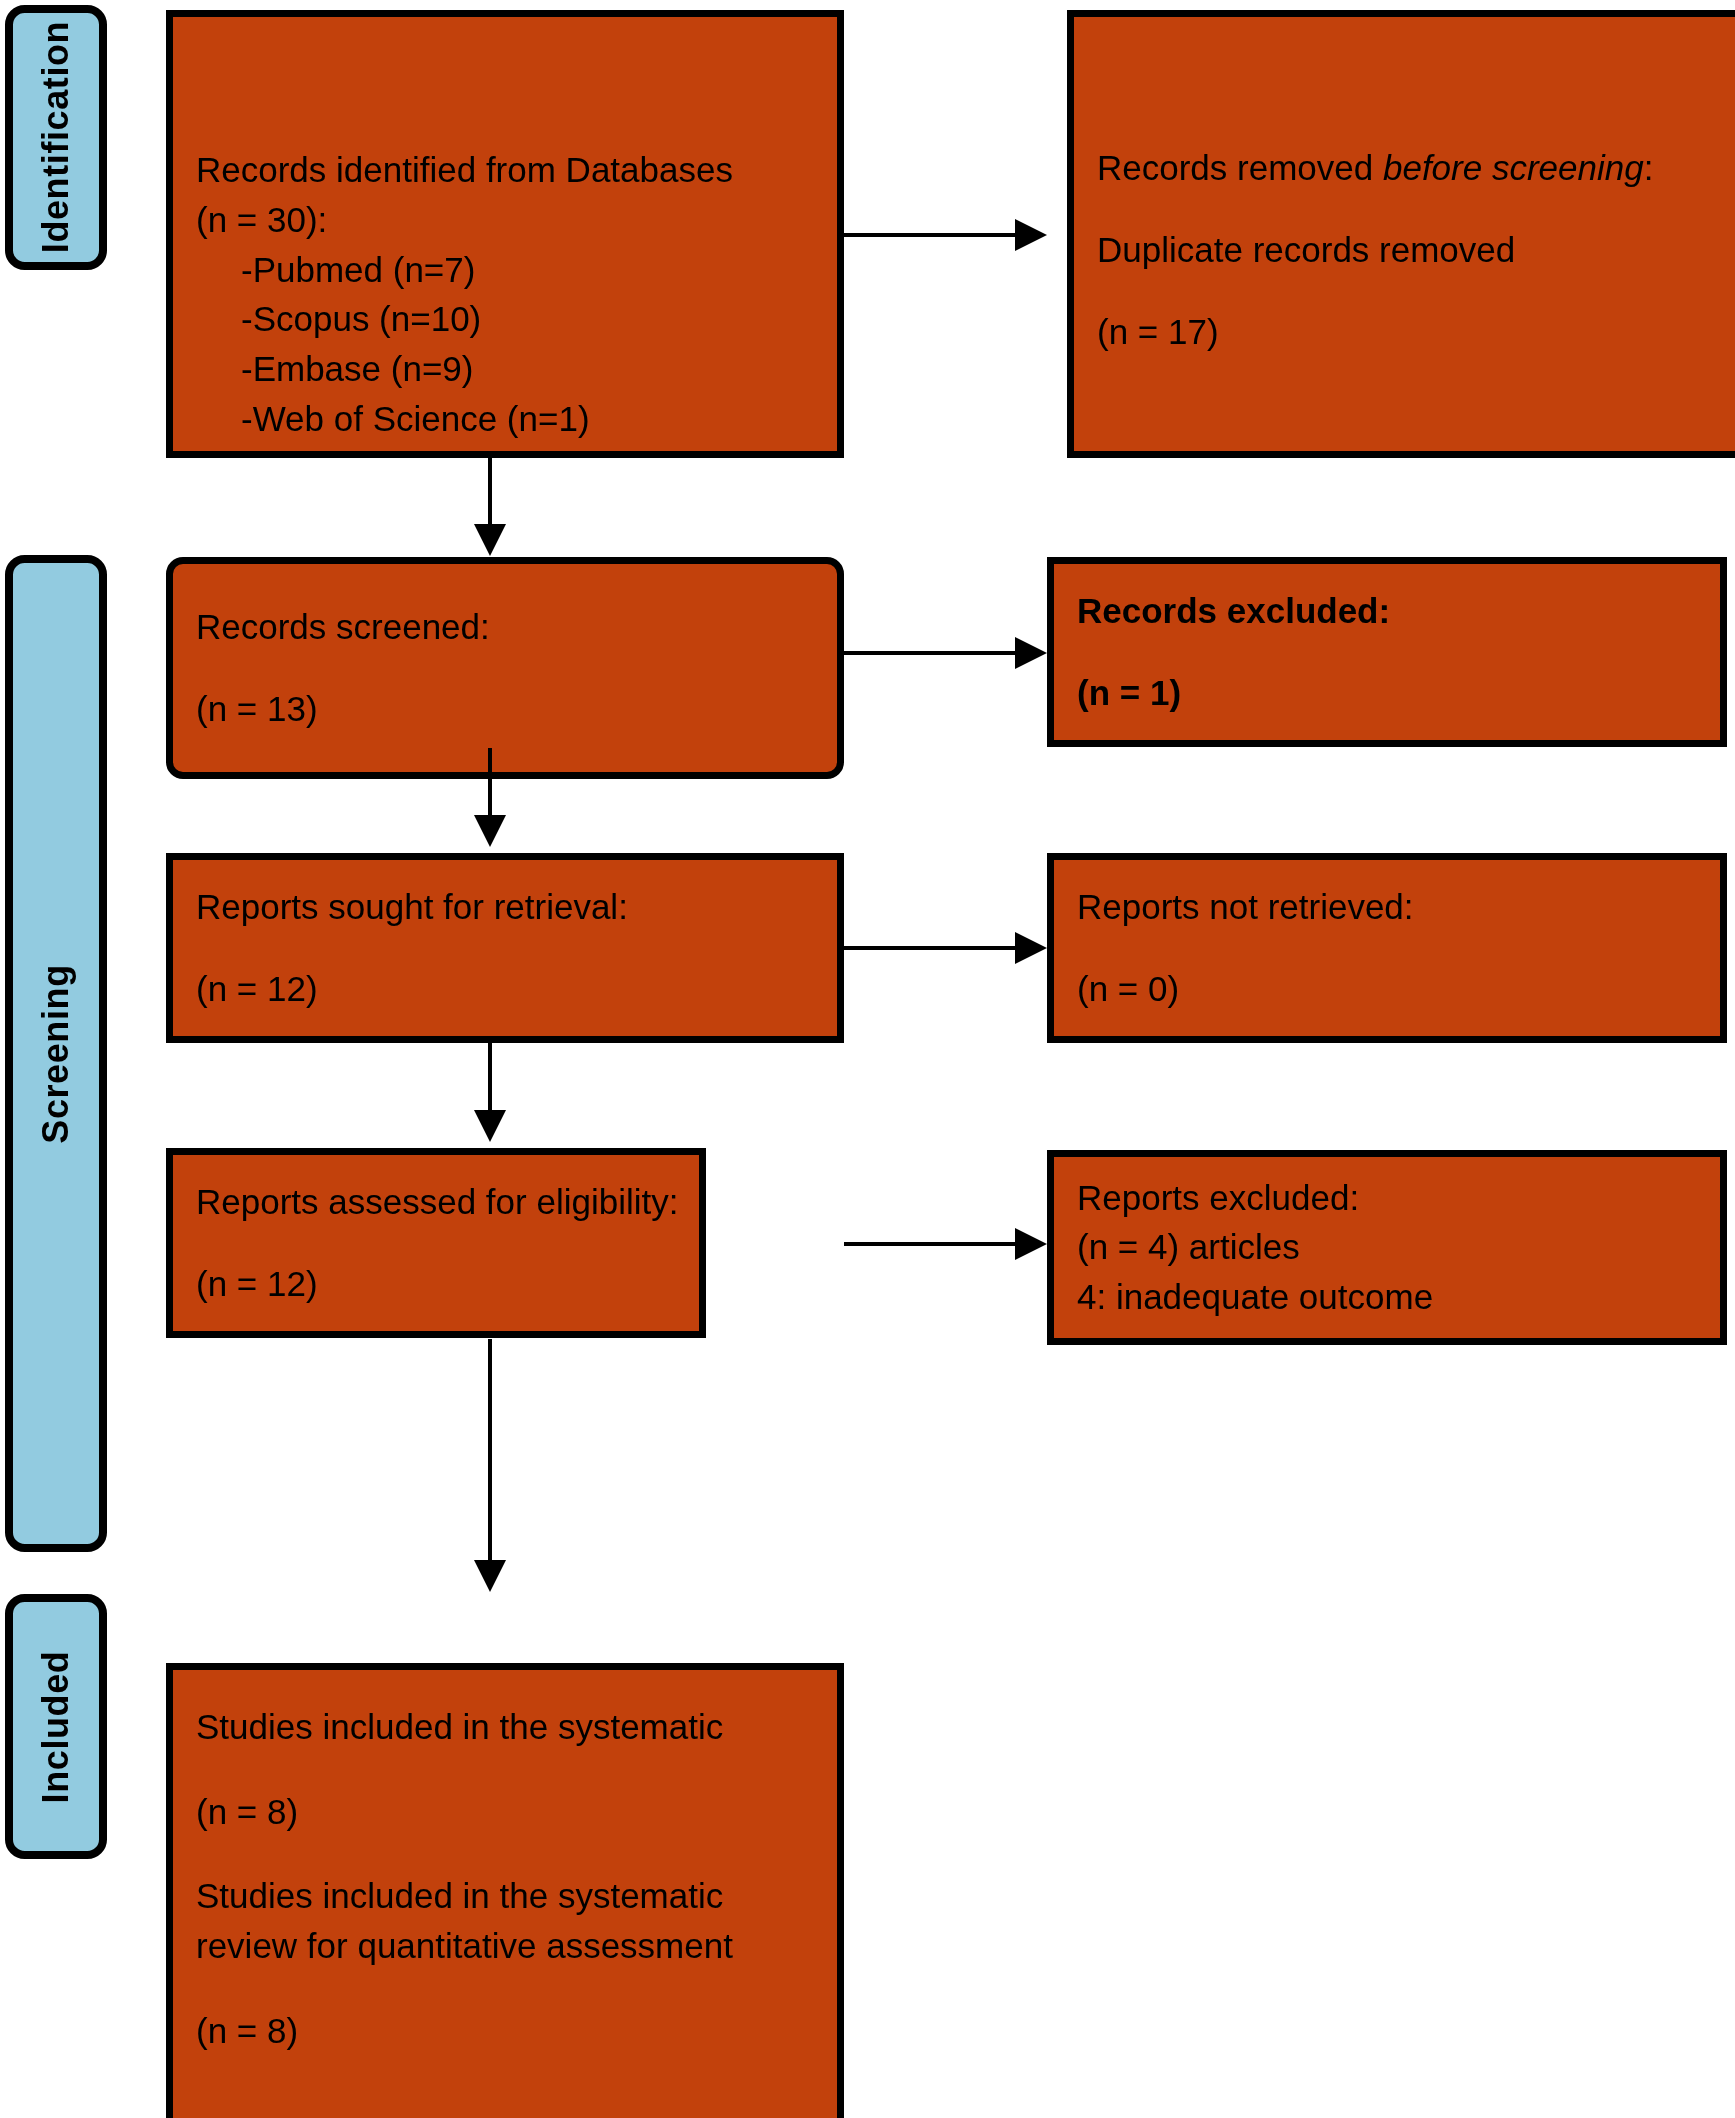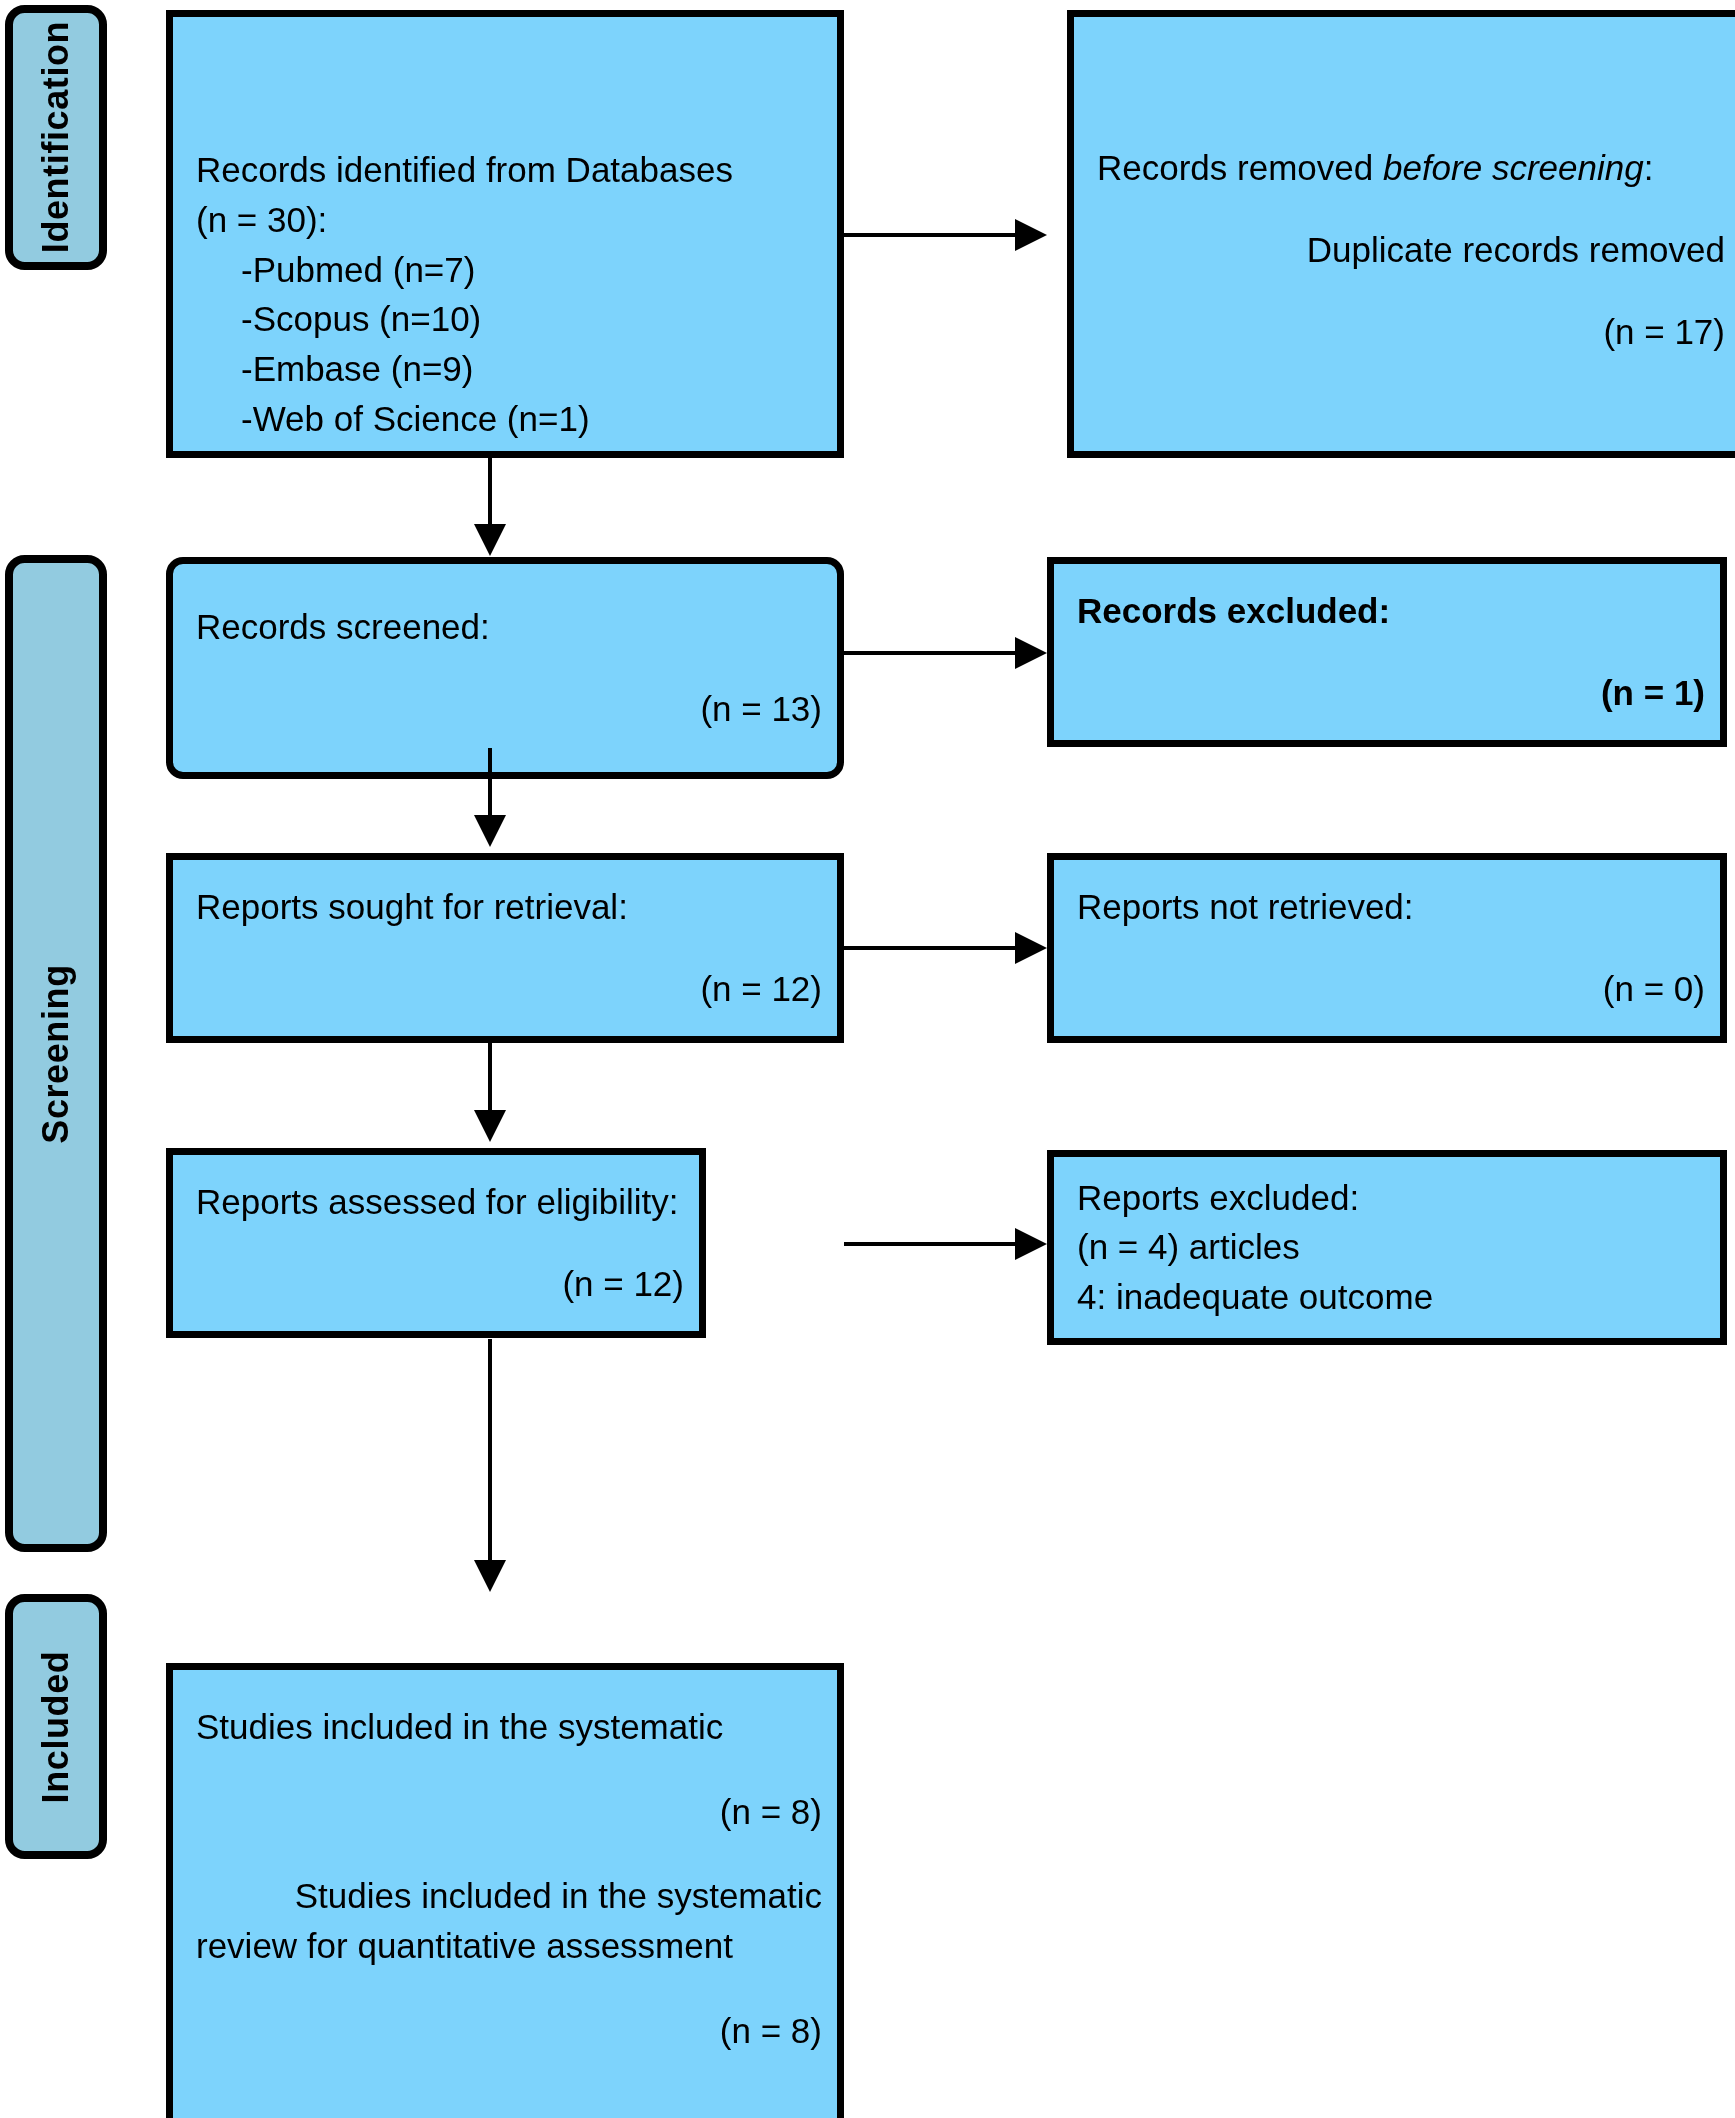--- a/index.html
+++ b/index.html
@@ -37,41 +37,41 @@
     font-size: 36px;
     letter-spacing: 0.6px;
     color: #000000;
     line-height: 1;
   }
 
   
   .flow-box {
     position: absolute;
     box-sizing: border-box;
-    background: #7dd3fc;
+    background: #c2410c;
     border: 7.5px solid #000000;
   }
   .flow-box .box-body {
     position: absolute;
     left: 23px;
     right: 15px;
     top: 50%;
     transform: translateY(-50%);
   }
   .flow-box.top-anchor .box-body {
     top: 128px;
     transform: none;
   }
   .box-line {
     font-size: 35px;
     line-height: 1.34;
     color: #000000;
     white-space: pre;
   }
-  .box-line.gap-before { margin-top: 35px; text-align: right; }
+  .box-line.gap-before { margin-top: 35px; }
   .box-line.tight { line-height: 1.42; }
   .box-line .em { font-style: italic; }
   .box-line.indent { padding-left: 45px; }
 
   
   .conn-v {
     position: absolute;
     width: 4px;
     background: #000000;
   }

